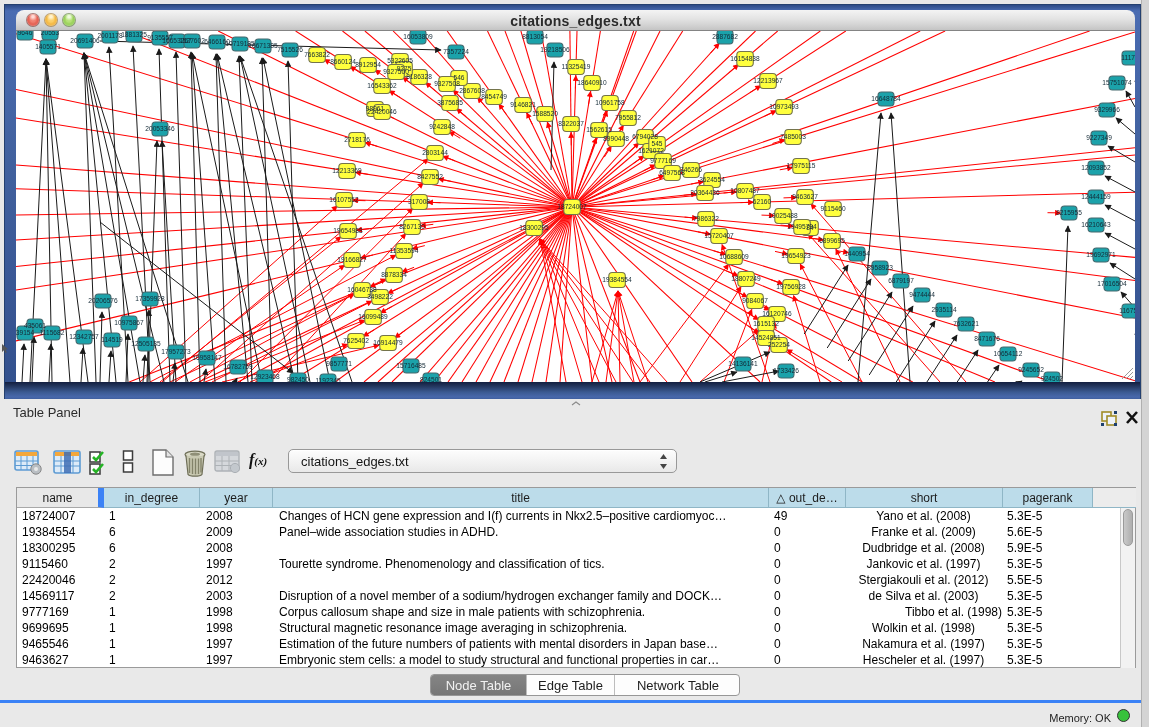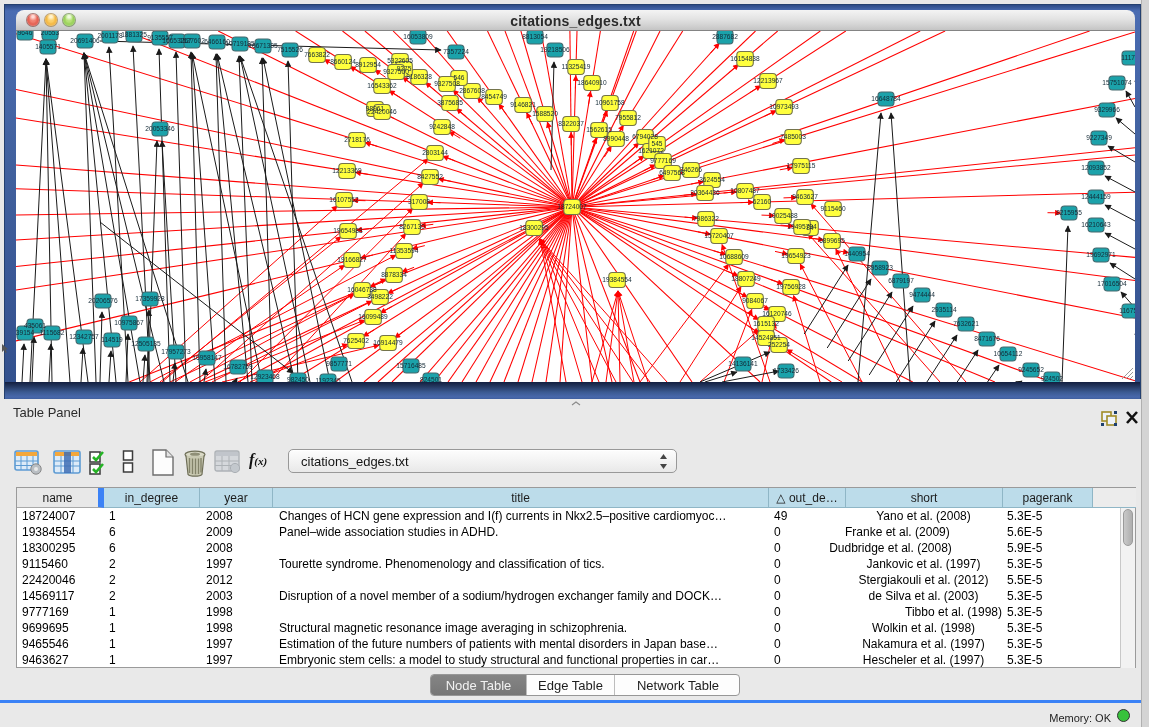--- a/index.html
+++ b/index.html
@@ -704,29 +704,29 @@
     <span style="left:758px">49</span>
     <span style="left:829px;width:157px;text-align:center">Yano et al. (2008)</span>
     <span style="left:991px">5.3E-5</span>
   </div>
 <div class="tr" style="top:524px">
     <span style="left:6px">19384554</span>
     <span style="left:93px">6</span>
     <span style="left:190px">2009</span>
     <span style="left:263px;width:487px" class="ell">Panel–wide association studies in ADHD.</span>
     <span style="left:758px">0</span>
-    <span style="left:829px;width:157px;">Franke et al. (2009)</span>
+    <span style="left:829px;width:157px;text-align:center">Franke et al. (2009)</span>
     <span style="left:991px">5.6E-5</span>
   </div>
 <div class="tr" style="top:540px">
     <span style="left:6px">18300295</span>
     <span style="left:93px">6</span>
     <span style="left:190px">2008</span>
     <span style="left:758px">0</span>
-    <span style="left:796px;width:157px;text-align:center">Dudbridge et al. (2008)</span>
+    <span style="left:829px;width:157px;text-align:center">Dudbridge et al. (2008)</span>
     <span style="left:991px">5.9E-5</span>
   </div>
 <div class="tr" style="top:556px">
     <span style="left:6px">9115460</span>
     <span style="left:93px">2</span>
     <span style="left:190px">1997</span>
     <span style="left:263px;width:487px" class="ell">Tourette syndrome. Phenomenology and classification of tics.</span>
     <span style="left:758px">0</span>
     <span style="left:829px;width:157px;text-align:center">Jankovic et al. (1997)</span>
     <span style="left:991px">5.3E-5</span>
@@ -745,20 +745,21 @@
     <span style="left:190px">2003</span>
     <span style="left:263px;width:487px" class="ell">Disruption of a novel member of a sodium/hydrogen exchanger family and DOCK…</span>
     <span style="left:758px">0</span>
     <span style="left:829px;width:157px;text-align:center">de Silva et al. (2003)</span>
     <span style="left:991px">5.3E-5</span>
   </div>
 <div class="tr" style="top:604px">
     <span style="left:6px">9777169</span>
     <span style="left:93px">1</span>
     <span style="left:190px">1998</span>
+    <span style="left:263px;width:487px" class="ell">Corpus callosum shape and size in male patients with schizophrenia.</span>
     <span style="left:758px">0</span>
     <span style="left:829px;width:157px;text-align:right">Tibbo et al. (1998)</span>
     <span style="left:991px">5.3E-5</span>
   </div>
 <div class="tr" style="top:620px">
     <span style="left:6px">9699695</span>
     <span style="left:93px">1</span>
     <span style="left:190px">1998</span>
     <span style="left:263px;width:487px" class="ell">Structural magnetic resonance image averaging in schizophrenia.</span>
     <span style="left:758px">0</span>

